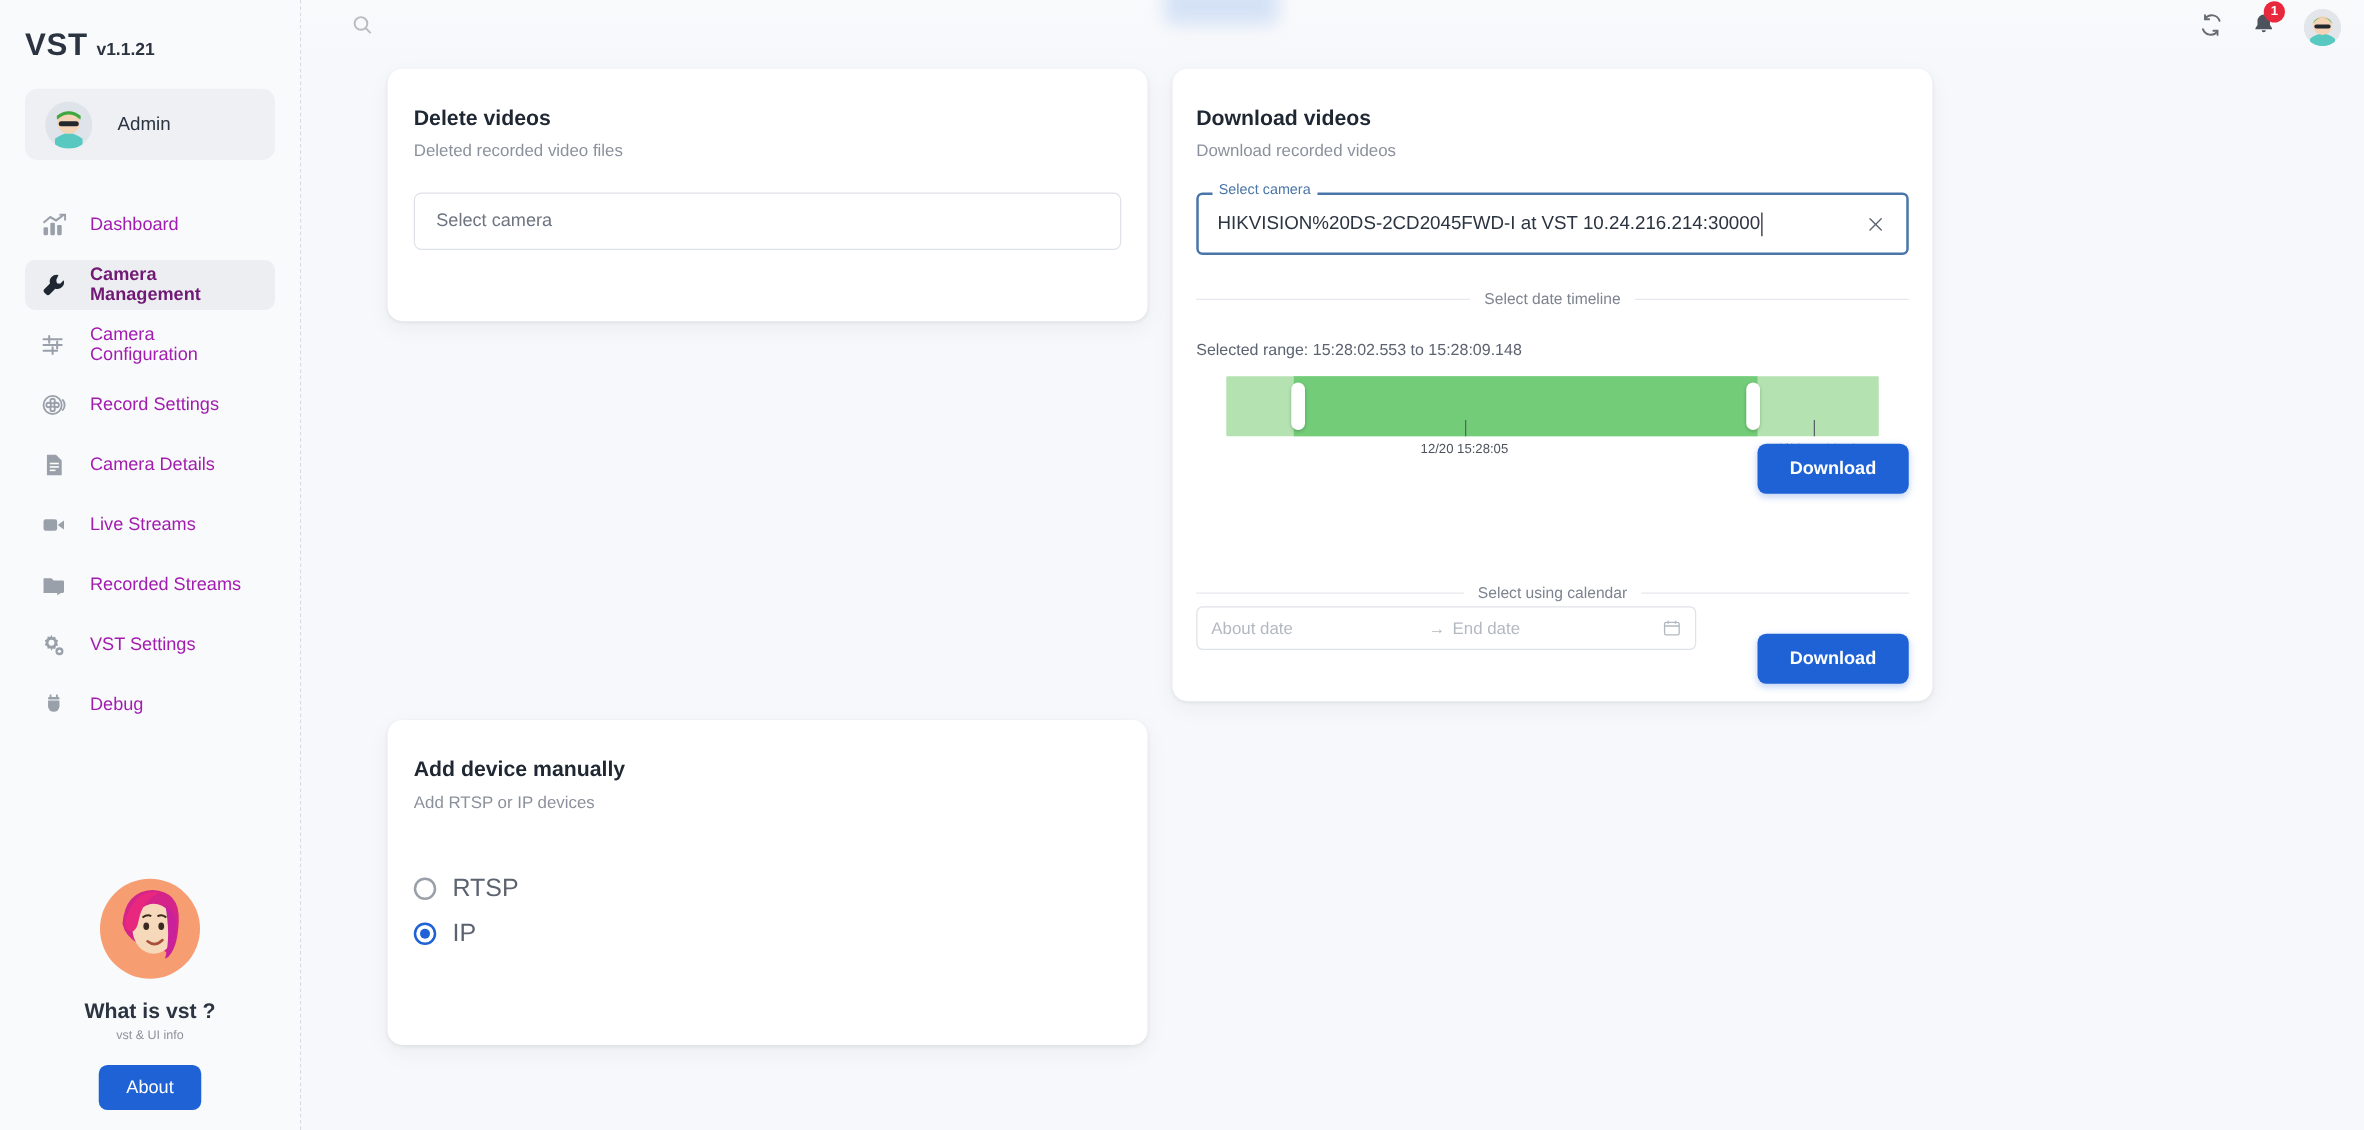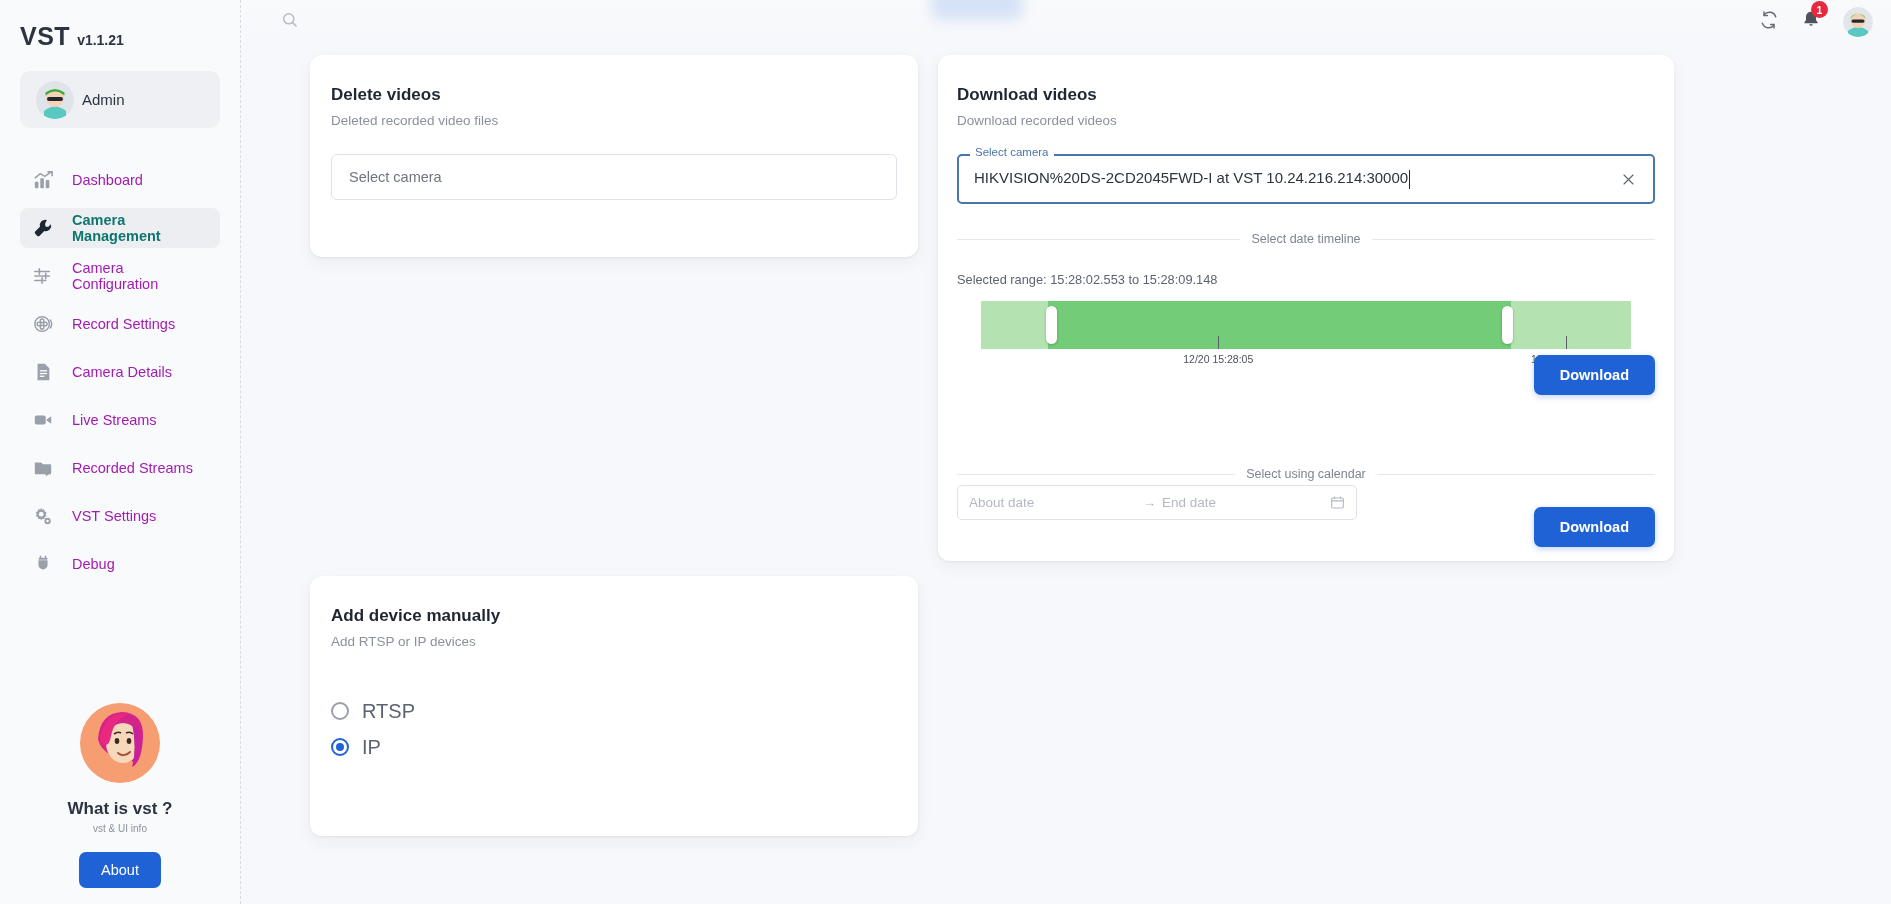--- a/index.html
+++ b/index.html
@@ -21,35 +21,35 @@
     padding: 0 20px;
     position: relative;
     flex: 0 0 241px;
   }
   .brand { padding: 22px 0 0 0; display: flex; align-items: baseline; gap: 7px; }
   .brand-name { font-size: 25px; font-weight: 700; color: #2b3440; letter-spacing: .5px; }
   .brand-ver { font-size: 14px; font-weight: 700; color: #2b3440; }
 
   .user-card {
     margin-top: 20px; height: 57px; border-radius: 10px;
-    background: #eef0f4; display: flex; align-items: center; gap: 8px;
+    background: #eef0f4; display: flex; align-items: center; gap: 20px;
     padding: 0 16px;
   }
   .avatar-sm { width: 38px; height: 38px; border-radius: 50%; overflow: hidden; flex: 0 0 38px; }
   .user-name { font-size: 15px; color: #2b3440; }
 
   .nav { margin-top: 32px; }
   .nav-item {
     display: flex; align-items: center; gap: 18px;
     height: 40px; border-radius: 8px; padding: 0 12px;
     color: #a21caf; font-size: 14.5px; cursor: pointer;
     margin-bottom: 8px;
   }
   .nav-item .ico { width: 22px; height: 22px; flex: 0 0 22px; display: flex; align-items: center; justify-content: center; }
-  .nav-item.active { background: #eceef2; color: #0f766e; font-weight: 700; }
+  .nav-item.active { background: #eceef2; color: #701a75; font-weight: 700; }
   .nav-item.active .ico svg { fill: #1f2733; }
 
   .promo { position: absolute; left: 0; right: 0; bottom: 16px; text-align: center; }
   .promo-img { width: 88px; height: 88px; margin: 0 auto; border-radius: 50%; overflow: hidden; }
   .promo-title { margin-top: 12px; font-size: 17px; font-weight: 700; color: #2b3440; }
   .promo-sub { margin-top: 4px; font-size: 10px; color: #8b919c; }
   .promo-btn {
     margin-top: 18px; display: inline-block; background: #1f62d6; color: #fff;
     border: none; border-radius: 7px; padding: 10px 22px;
     font-size: 14.5px; font-weight: 400; cursor: pointer;
@@ -82,21 +82,21 @@
 
   
   .card {
     position: absolute; background: #fff; border-radius: 12px;
     box-shadow: 0 1px 3px rgba(30,40,60,.07), 0 6px 18px rgba(30,40,60,.05);
   }
   .card-title { font-size: 17px; font-weight: 700; color: #1f2733; }
   .card-sub { margin-top: 8px; font-size: 13.5px; color: #8b919c; }
 
   #card-delete { left: 69px; top: 55px; width: 608px; height: 202px; padding: 30px 21px 0 21px; }
-  #card-download { left: 697px; top: 55px; width: 736px; height: 506px; padding: 30px 19px 0 19px; }
+  #card-download { left: 697px; top: 55px; width: 608px; height: 506px; padding: 30px 19px 0 19px; }
   #card-add { left: 69px; top: 576px; width: 608px; height: 260px; padding: 30px 21px 0 21px; }
 
   .select-box {
     margin-top: 26px; height: 46px; border: 1px solid #dfe2e8; border-radius: 6px;
     display: flex; align-items: center; padding: 0 17px;
     font-size: 14.5px; color: #6e7480; cursor: pointer;
   }
 
   .btn-primary {
     background: #1f62d6; color: #fff; border: none; border-radius: 7px;

